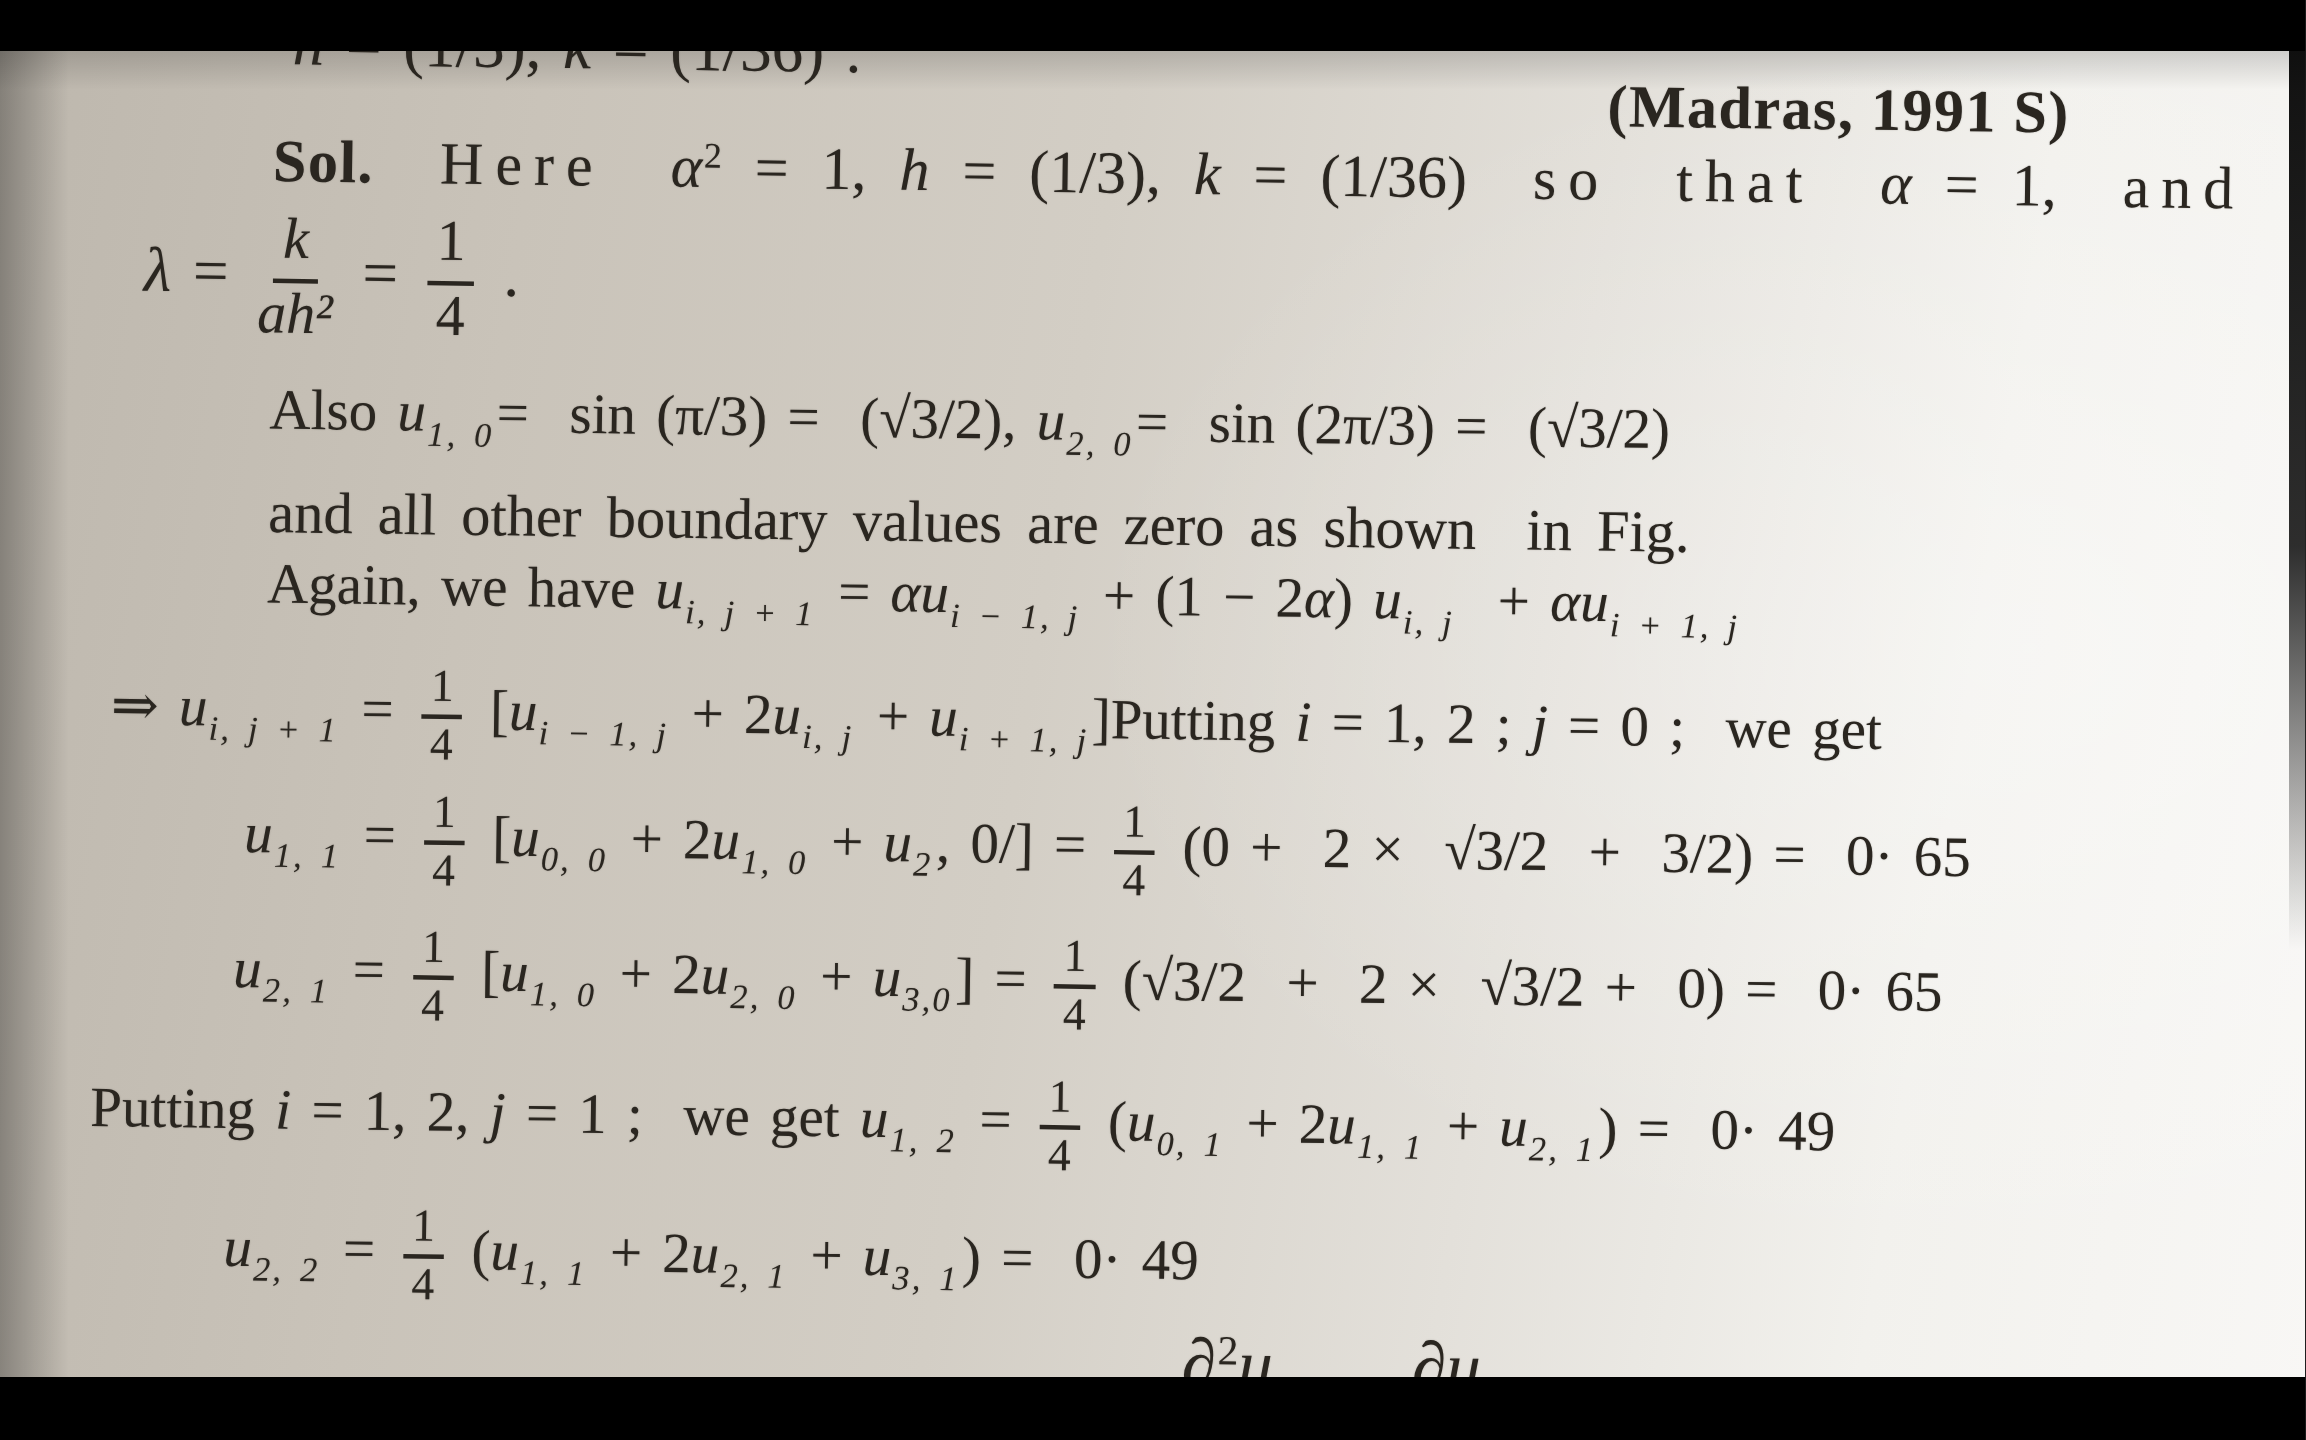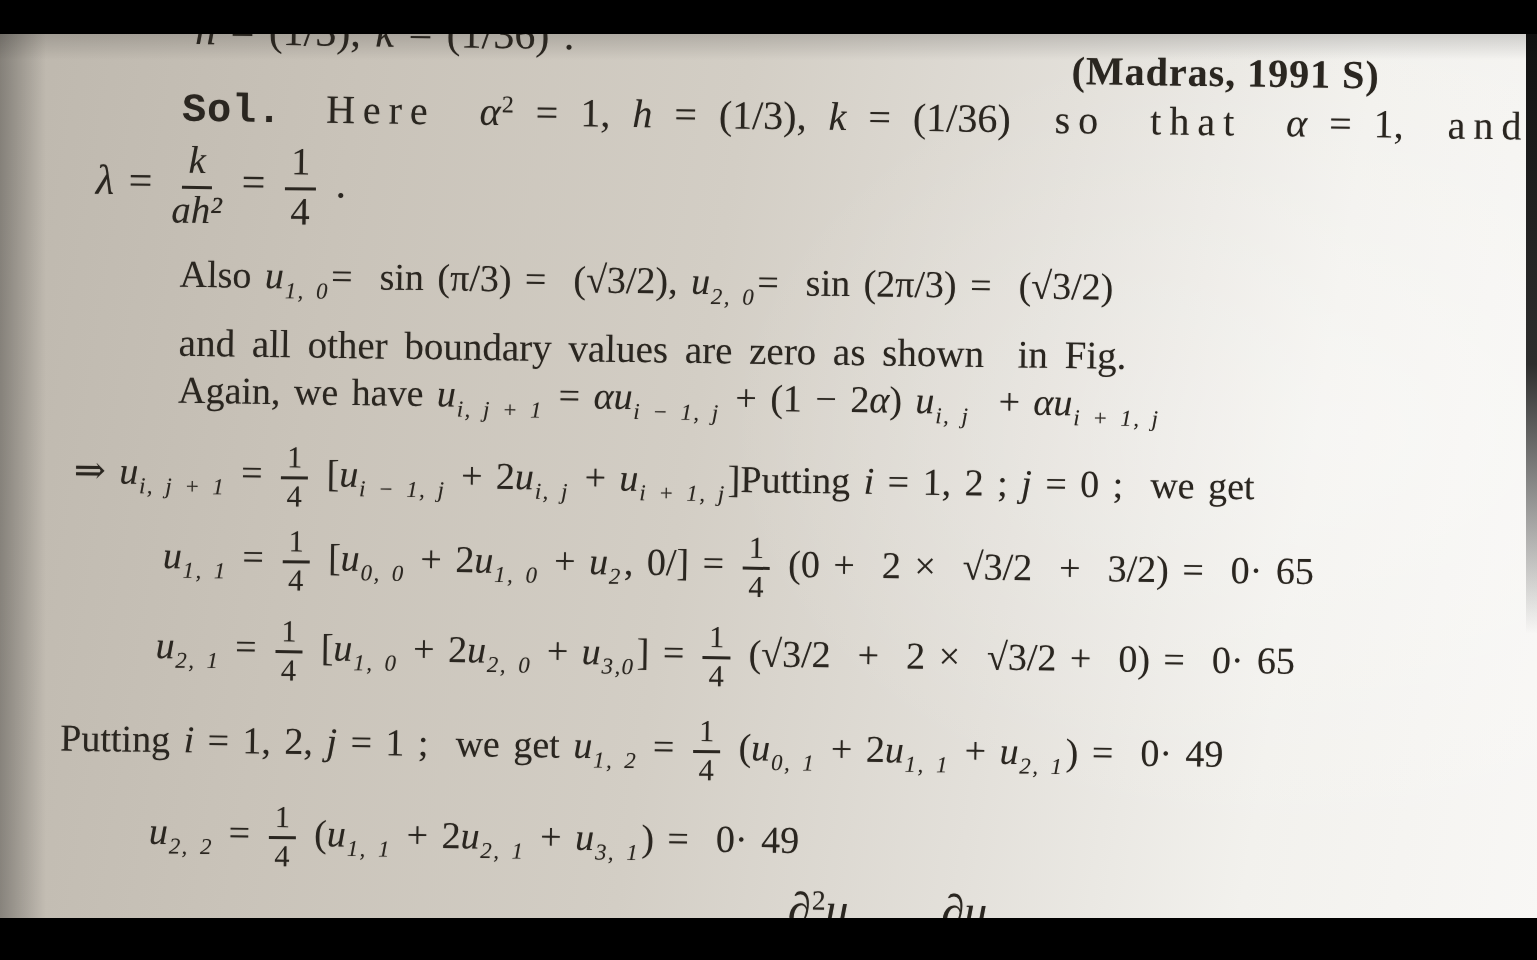--- a/index.html
+++ b/index.html
@@ -33,21 +33,21 @@
   .l4{left:183px;top:318px;font-size:39px;word-spacing:7px;}
   .l5{left:183px;top:366px;}
   .l6{left:80px;top:438px;}
   .l7{left:170px;top:522px;}
   .l8{left:164px;top:612px;}
   .l9{left:70px;top:706px;}
   .l10{left:160px;top:798px;}
   .l11{left:800px;top:872px;font-size:46px;}
   
   .it{font-style:italic;}
-  .b{font-weight:bold;letter-spacing:1px;font-family:Liberation Mono, monospace;}
+  .b{font-weight:bold;letter-spacing:1px;}
   .spaced{letter-spacing:8px;}
   .sub{font-size:0.60em;font-style:italic;vertical-align:-0.42em;letter-spacing:1.5px;margin:0 2px 0 1px;}
   .sup{font-size:0.60em;vertical-align:0.55em;margin-left:1px;}
   .frac{display:inline-flex;flex-direction:column;align-items:center;vertical-align:middle;
         font-size:0.80em;line-height:1.08;margin:0 5px;}
   .frac .num{border-bottom:3px solid #2a2620;padding:0 6px 2px;}
   .frac .den{padding-top:1px;}
   .frac.it .num,.frac.it .den{font-style:italic;}
   .l2 .frac{font-size:0.92em;}
   .l2 .frac .num{padding-bottom:4px;}

